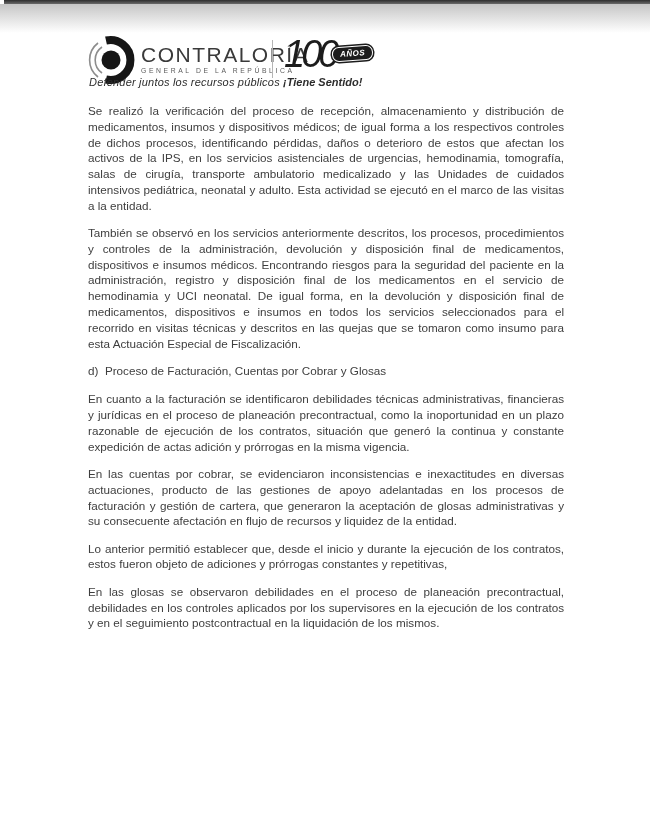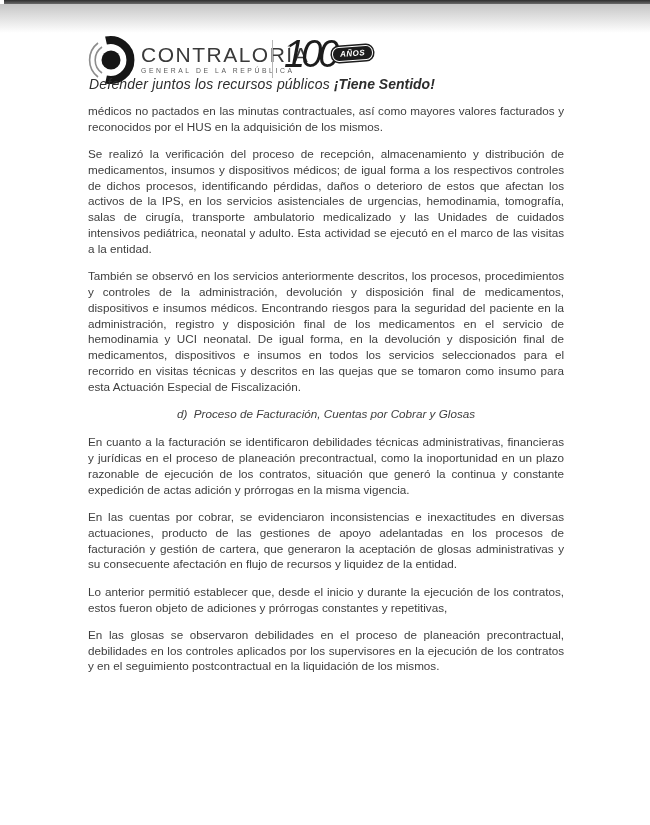--- a/index.html
+++ b/index.html
@@ -52,39 +52,38 @@
     background: #1c1c1c; color: #ffffff;
     font-size: 8px; font-weight: 700; font-style: italic;
     padding: 2px 7px; border-radius: 7px;
     letter-spacing: 0.5px;
     transform: rotate(-4deg);
     border: 1.5px solid #ffffff;
     box-shadow: 0 0 0 1.5px #1c1c1c;
   }
   .tagline {
     position: absolute; left: 89px; top: 64px;
-    font-size: 14px; font-style: italic; color: #2d2d2d;
+    font-size: 11px; font-style: italic; color: #2d2d2d;
     white-space: nowrap;
   }
   .tagline .t-reg { font-weight: 400; letter-spacing: 0.2px; }
   .tagline .t-bold { font-weight: 700; }
   
   .content {
     position: absolute; left: 88px; top: 103px; width: 476px;
     color: #3e3e3e;
     font-size: 11.7px; line-height: 15.8px;
   }
   .content p {
     margin: 0 0 11.5px 0;
     text-align: justify;
   }
   .content .heading {
-    text-align: center;
+    text-align: left;
     margin: 3px 0 12.5px 0;
-    font-style: italic;
   }
 </style>
 </head>
 <body>
 
 <div class="page">
 
   <div class="top-bar"></div>
   <div class="top-fade"></div>
 
@@ -112,21 +111,20 @@
     </div>
 
     <div class="tagline">
       <span class="t-reg">Defender juntos los recursos públicos </span>
       <span class="t-bold">¡Tiene Sentido!</span>
     </div>
 
   </div>
 
   <div class="content">
-    <p>médicos no pactados en las minutas contractuales, así como mayores valores facturados y reconocidos por el HUS en la adquisición de los mismos.</p>
     <p>Se realizó la verificación del proceso de recepción, almacenamiento y distribución de medicamentos, insumos y dispositivos médicos; de igual forma a los respectivos controles de dichos procesos, identificando pérdidas, daños o deterioro de estos que afectan los activos de la IPS, en los servicios asistenciales de urgencias, hemodinamia, tomografía, salas de cirugía, transporte ambulatorio medicalizado y las Unidades de cuidados intensivos pediátrica, neonatal y adulto. Esta actividad se ejecutó en el marco de las visitas a la entidad.</p>
     <p>También se observó en los servicios anteriormente descritos, los procesos, procedimientos y controles de la administración, devolución y disposición final de medicamentos, dispositivos e insumos médicos. Encontrando riesgos para la seguridad del paciente en la administración, registro y disposición final de los medicamentos en el servicio de hemodinamia y UCI neonatal. De igual forma, en la devolución y disposición final de medicamentos, dispositivos e insumos en todos los servicios seleccionados para el recorrido en visitas técnicas y descritos en las quejas que se tomaron como insumo para esta Actuación Especial de Fiscalización.</p>
     <p class="heading">d)&nbsp;&nbsp;Proceso de Facturación, Cuentas por Cobrar y Glosas</p>
     <p>En cuanto a la facturación se identificaron debilidades técnicas administrativas, financieras y jurídicas en el proceso de planeación precontractual, como la inoportunidad en un plazo razonable de ejecución de los contratos, situación que generó la continua y constante expedición de actas adición y prórrogas en la misma vigencia.</p>
     <p>En las cuentas por cobrar, se evidenciaron inconsistencias e inexactitudes en diversas actuaciones, producto de las gestiones de apoyo adelantadas en los procesos de facturación y gestión de cartera, que generaron la aceptación de glosas administrativas y su consecuente afectación en flujo de recursos y liquidez de la entidad.</p>
     <p>Lo anterior permitió establecer que, desde el inicio y durante la ejecución de los contratos, estos fueron objeto de adiciones y prórrogas constantes y repetitivas,</p>
     <p>En las glosas se observaron debilidades en el proceso de planeación precontractual, debilidades en los controles aplicados por los supervisores en la ejecución de los contratos y en el seguimiento postcontractual en la liquidación de los mismos.</p>
   </div>
 
 </div>

